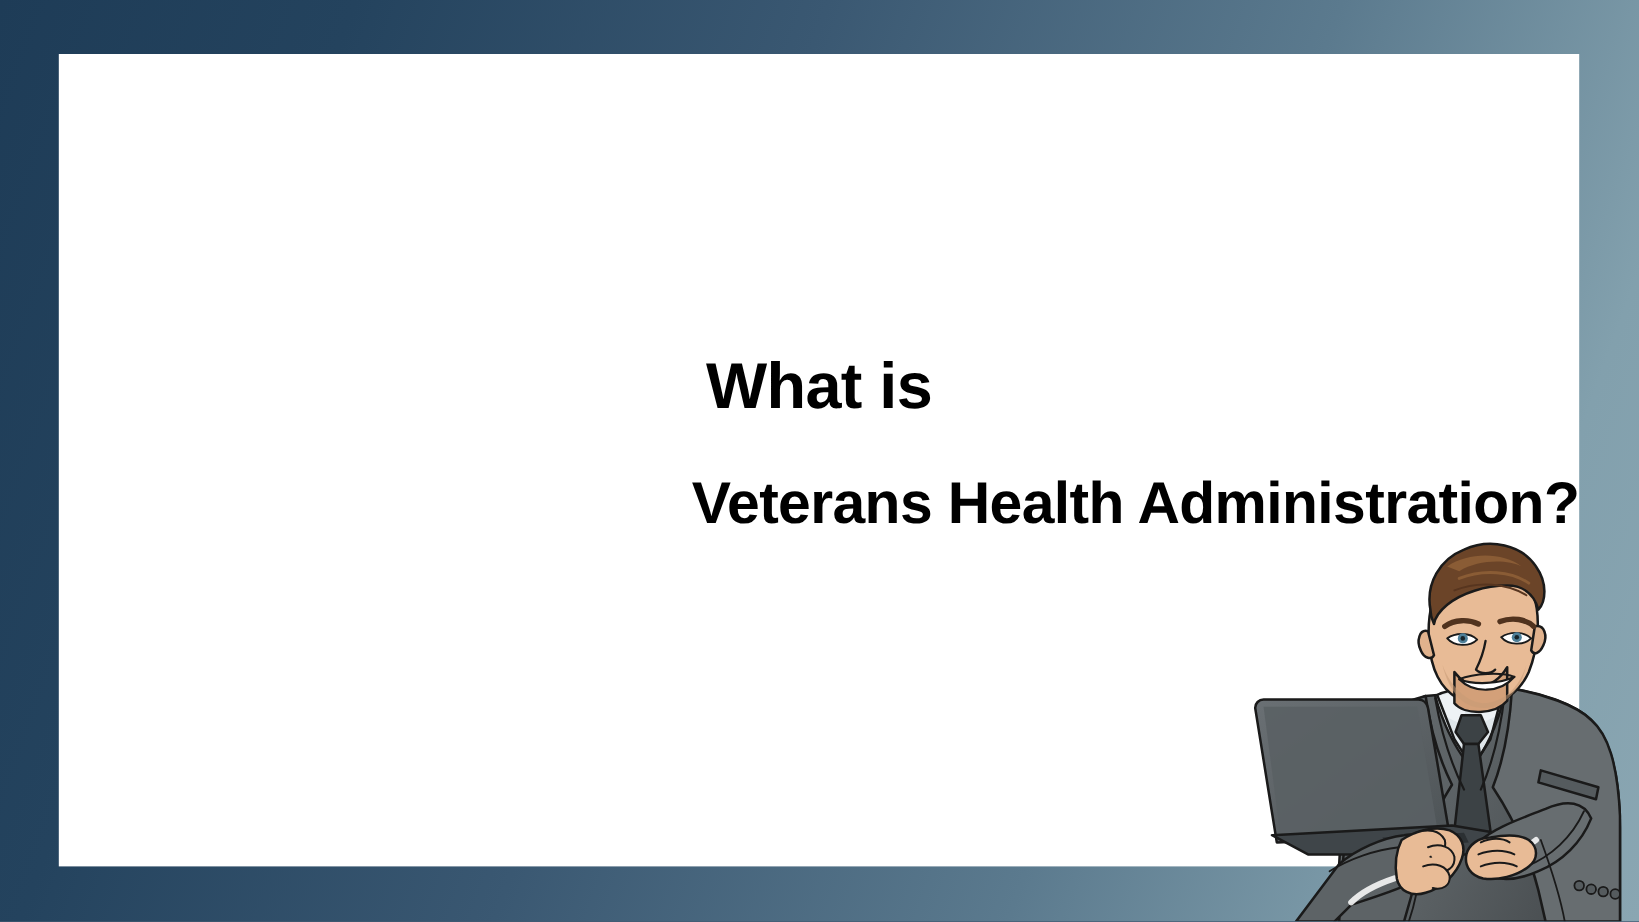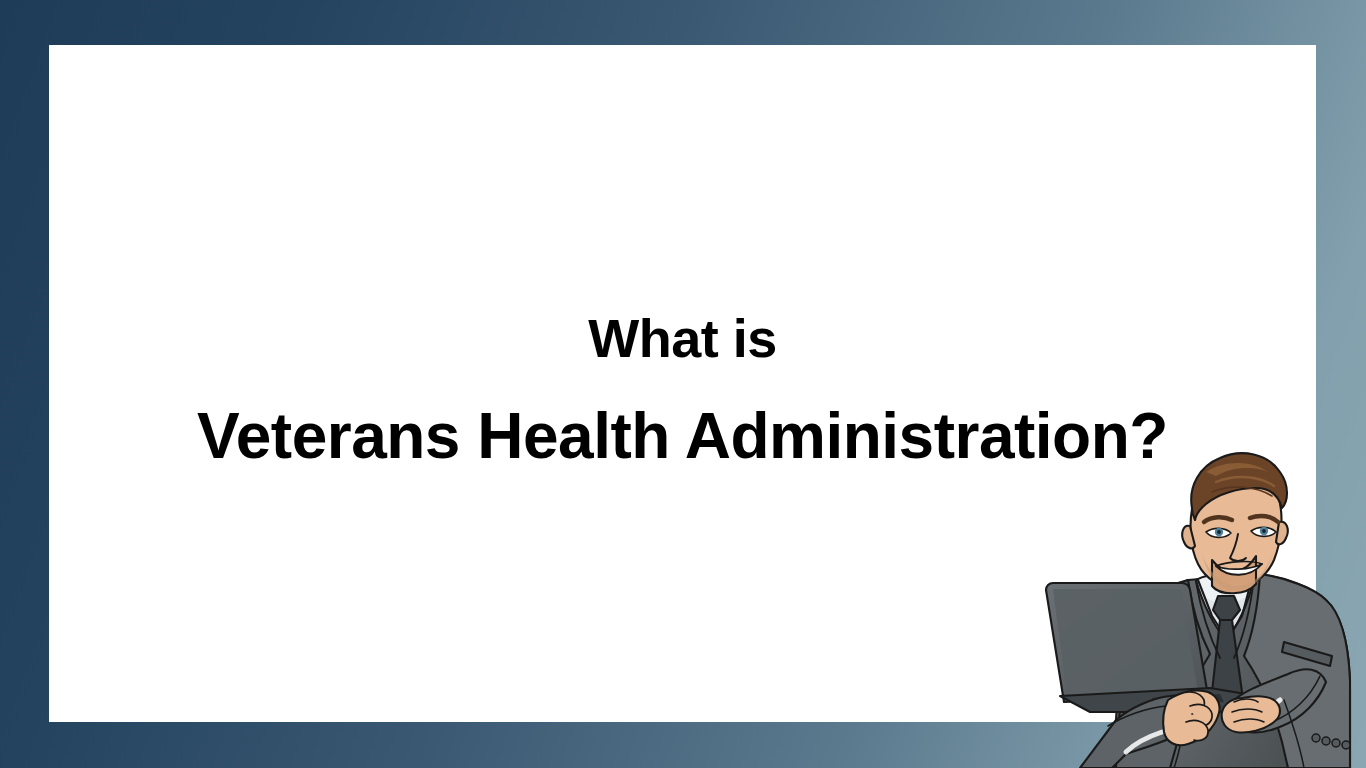--- a/index.html
+++ b/index.html
@@ -33,36 +33,37 @@
     top: 45px;
     width: 1267px;
     height: 677px;
     background: #ffffff;
   }
 
   
   #title-block {
     position: absolute;
     left: 49px;
-    top: 288px;
+    top: 272px;
     width: 1267px;
     text-align: center;
     color: #000000;
     font-weight: bold;
     letter-spacing: -0.5px;
   }
   .title-line-1 {
     font-size: 54px;
     line-height: 100px;
     white-space: nowrap;
   }
   .title-line-2 {
-    font-size: 64px;
+    font-size: 49px;
     line-height: 96px;
     white-space: nowrap;
+    text-align: right;
   }
 
   
   #businessman {
     position: absolute;
     left: 1020px;
     top: 430px;
     width: 346px;
     height: 338px;
     pointer-events: none;

